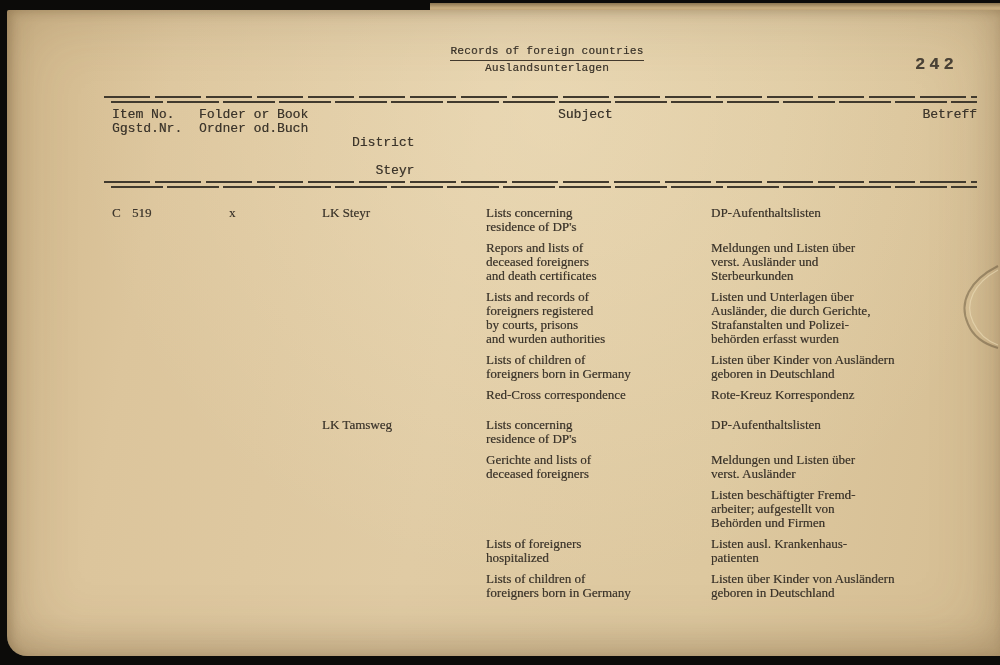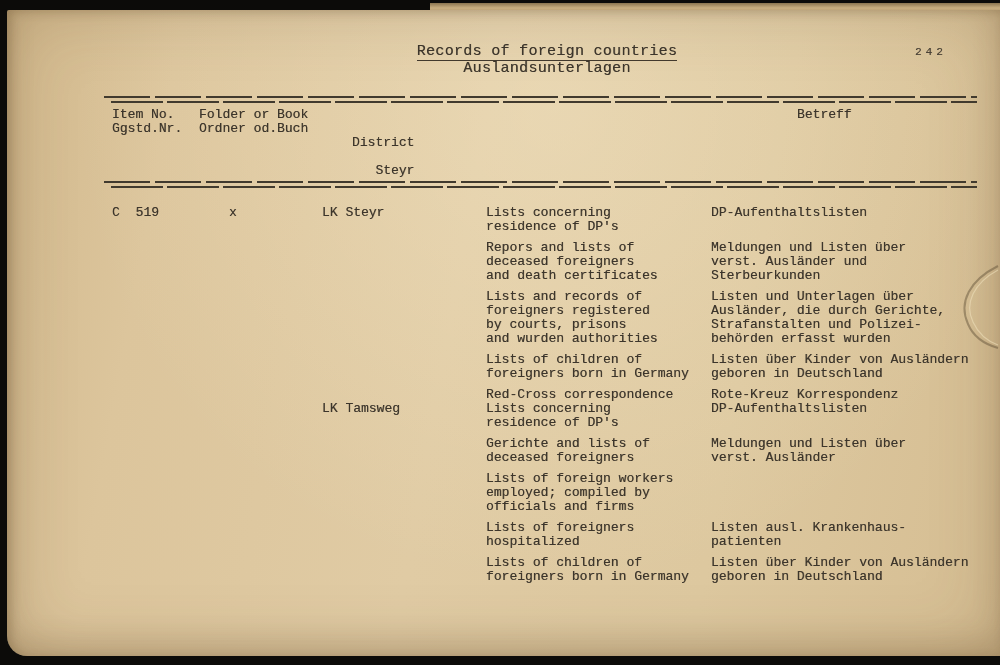--- a/index.html
+++ b/index.html
@@ -25,28 +25,28 @@
     border-radius:2px 0 0 20px;
     box-shadow:
       inset 0 0 70px rgba(92,66,34,0.22),
       inset 0 -14px 28px rgba(92,66,34,0.18),
       inset 4px 2px 10px rgba(92,66,34,0.25);
     color:#3c352b;
   }
 
   .title-block{
     position:absolute; left:330px; top:34px; width:420px; text-align:center;
-    font-size:15px; line-height:15px; letter-spacing:0.3px;
+    font-size:11px; line-height:15px; letter-spacing:0.3px;
   }
   .title-main{ display:inline-block; border-bottom:1.4px solid #42392d; padding-bottom:0.5px; }
   .title-sub{ margin-top:0; }
 
   .page-number{
-    position:absolute; left:908px; top:36px;
-    font-size:11px; letter-spacing:4px; color:#4a4236;
+    position:absolute; left:908px; top:45px;
+    font-size:17px; letter-spacing:4px; color:#4a4236;font-weight:bold;
   }
 
   .content{
     position:absolute; left:97px; top:86px; width:873px;
     font-size:13px; line-height:14px;
   }
   .txt{ text-shadow:0.35px 0 0 rgba(60,53,43,0.55); }
 
   .rule{
     height:8px; width:100%;
@@ -62,25 +62,25 @@
     display:grid;
     grid-template-columns:95px 123px 164px 225px 1fr;
   }
   .hdr-grid{ padding:4px 0 3px 0; }
   .hdr-cell{ white-space:pre-line; }
   .hdr-item{ grid-column:1; padding-left:8px; }
   .hdr-folder{ grid-column:2; }
   .hdr-district{ grid-column:3; }
   .hdr-district .stack{ display:inline-block; text-align:right; margin-left:30px; }
   .hdr-subject{ grid-column:4; padding-left:72px; }
-  .hdr-betreff{ grid-column:5; padding-left:86px; }
+  .hdr-betreff{ grid-column:5; padding-left:86px;text-align:right; }
 
-  .section{ row-gap:7px; }
+  .section{ row-gap:7px;font-family:Liberation Serif, serif; }
   .section-a{ margin-top:17px; }
-  .section-b{ margin-top:0; }
+  .section-b{ margin-top:16px; }
   .c-item{ grid-column:1; grid-row:1; padding-left:8px; word-spacing:8px; }
   .c-folder{ grid-column:2; grid-row:1; padding-left:30px; }
   .c-district{ grid-column:3; grid-row:1; }
   .c-subject{ grid-column:4; white-space:pre-line; }
   .c-betreff{ grid-column:5; white-space:pre-line; }
 
   .curl-mark{ position:absolute; right:0; top:252px; pointer-events:none; }
 </style>
 </head>
 <body>
@@ -106,20 +106,21 @@
         <div class="hdr-cell hdr-item">Item No.
 Ggstd.Nr.</div>
         <div class="hdr-cell hdr-folder">Folder or Book
 Ordner od.Buch</div>
         <div class="hdr-cell hdr-district">
           <span class="stack">
             <span>District</span><br>
             <span>Steyr</span>
           </span>
         </div>
+        <div class="hdr-cell hdr-subject">Subject</div>
         <div class="hdr-cell hdr-betreff">Betreff</div>
       </div>
 
       <div class="rule"></div>
 
       <div class="section section-a txt">
         <div class="c-item">C 519</div>
         <div class="c-folder">x</div>
         <div class="c-district">LK Steyr</div>
 
@@ -159,23 +160,23 @@
 
         <div class="c-subject">Lists concerning
 residence of DP's</div>
         <div class="c-betreff">DP-Aufenthaltslisten</div>
 
         <div class="c-subject">Gerichte and lists of
 deceased foreigners</div>
         <div class="c-betreff">Meldungen und Listen über
 verst. Ausländer</div>
 
-        <div class="c-subject">Lists of foreign workers
-employed; compiled by
-officials and firms</div>
+        <div class="c-betreff">Listen beschäftigter Fremd-
+arbeiter; aufgestellt von
+Behörden und Firmen</div>
 
         <div class="c-subject">Lists of foreigners
 hospitalized</div>
         <div class="c-betreff">Listen ausl. Krankenhaus-
 patienten</div>
 
         <div class="c-subject">Lists of children of
 foreigners born in Germany</div>
         <div class="c-betreff">Listen über Kinder von Ausländern
 geboren in Deutschland</div>

